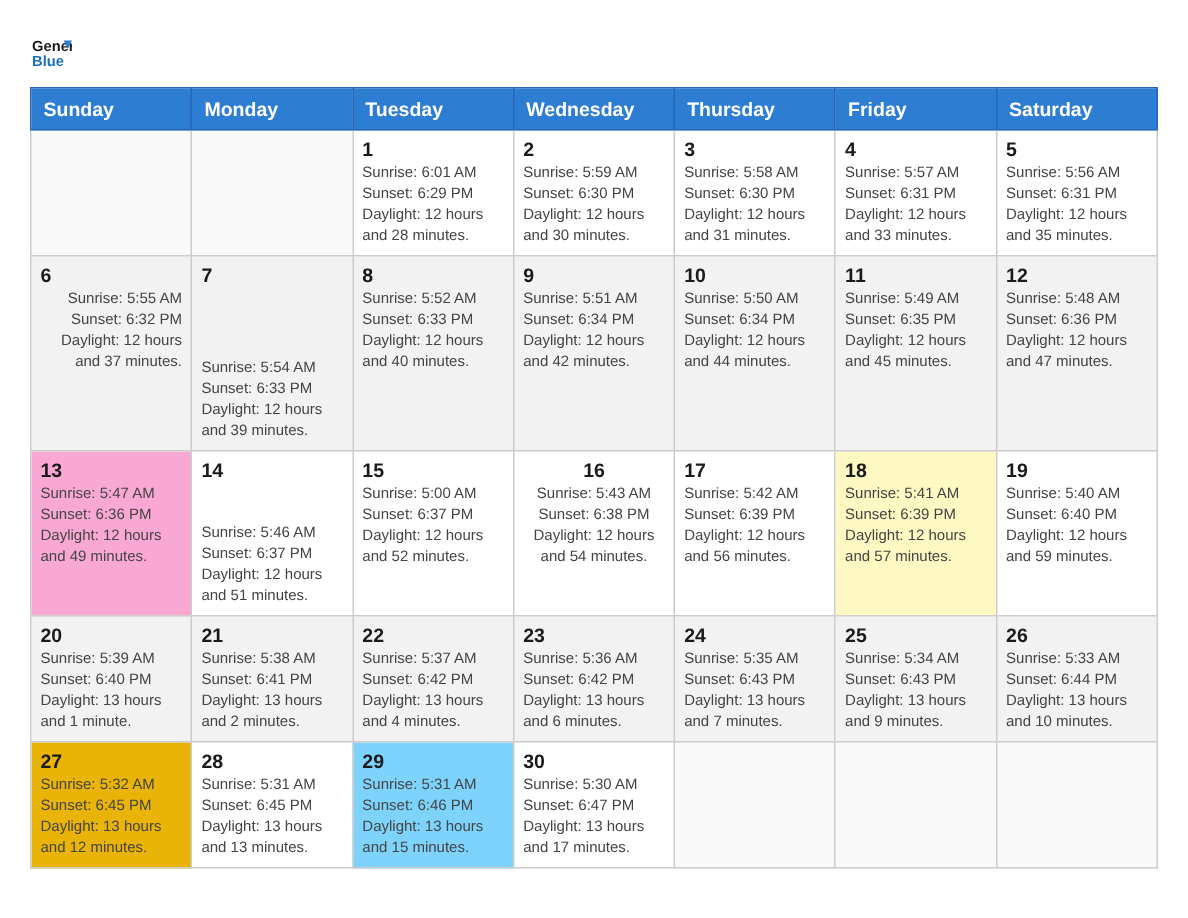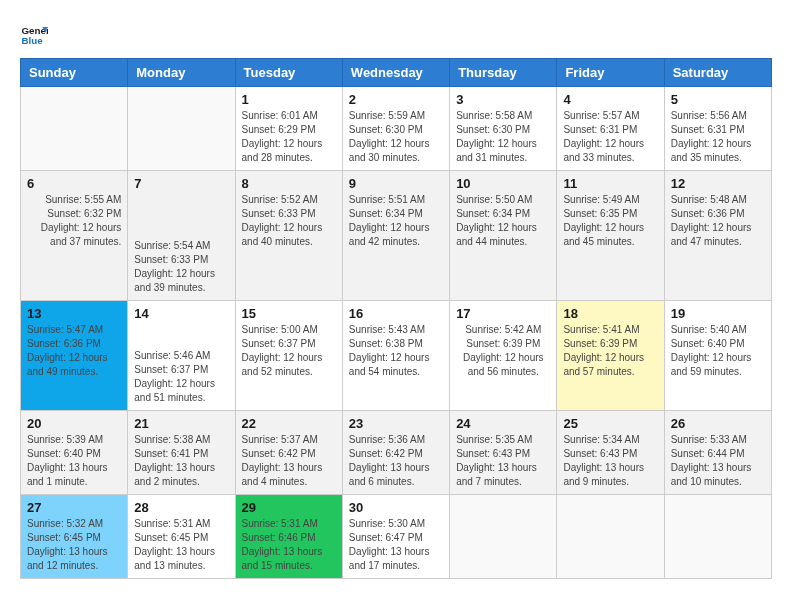--- a/index.html
+++ b/index.html
@@ -189,47 +189,47 @@
 Daylight: 12 hours and 45 minutes.</div>
         </td>
         <td style="background: rgb(242, 242, 242);">
           <span class="day-num">12</span>
           <div class="day-info" style="white-space: pre-wrap;">Sunrise: 5:48 AM
 Sunset: 6:36 PM
 Daylight: 12 hours and 47 minutes.</div>
         </td>
       </tr>
       <tr>
-        <td style="background: #0ea5e9;">
+        <td style="background: #f9a8d4;">
           <span class="day-num">13</span>
           <div class="day-info" style="white-space: pre-wrap;">Sunrise: 5:47 AM
 Sunset: 6:36 PM
 Daylight: 12 hours and 49 minutes.</div>
         </td>
         <td style="background: rgb(255, 255, 255);">
           <span class="day-num">14</span>
           <div class="day-info" style="white-space: pre-wrap; margin-top: 28px;">Sunrise: 5:46 AM
 Sunset: 6:37 PM
 Daylight: 12 hours and 51 minutes.</div>
         </td>
         <td style="background: rgb(255, 255, 255);">
           <span class="day-num">15</span>
           <div class="day-info" style="white-space: pre-wrap;">Sunrise: 5:00 AM
 Sunset: 6:37 PM
 Daylight: 12 hours and 52 minutes.</div>
         </td>
-        <td style="background: rgb(255, 255, 255);">
+        <td style="background: rgb(255, 255, 255); text-align: center;">
           <span class="day-num">16</span>
           <div class="day-info" style="white-space: pre-wrap;">Sunrise: 5:43 AM
 Sunset: 6:38 PM
 Daylight: 12 hours and 54 minutes.</div>
         </td>
         <td style="background: rgb(255, 255, 255);">
           <span class="day-num">17</span>
-          <div class="day-info" style="white-space: pre-wrap; text-align: center;">Sunrise: 5:42 AM
+          <div class="day-info" style="white-space: pre-wrap;">Sunrise: 5:42 AM
 Sunset: 6:39 PM
 Daylight: 12 hours and 56 minutes.</div>
         </td>
         <td style="background: #fef9c3;">
           <span class="day-num">18</span>
           <div class="day-info" style="white-space: pre-wrap;">Sunrise: 5:41 AM
 Sunset: 6:39 PM
 Daylight: 12 hours and 57 minutes.</div>
         </td>
         <td style="background: rgb(255, 255, 255);">
@@ -277,33 +277,33 @@
 Daylight: 13 hours and 9 minutes.</div>
         </td>
         <td style="background: rgb(242, 242, 242);">
           <span class="day-num">26</span>
           <div class="day-info" style="white-space: pre-wrap;">Sunrise: 5:33 AM
 Sunset: 6:44 PM
 Daylight: 13 hours and 10 minutes.</div>
         </td>
       </tr>
       <tr>
-        <td style="background: #7dd3fc;">
+        <td style="background: #eab308;">
           <span class="day-num">27</span>
           <div class="day-info" style="white-space: pre-wrap;">Sunrise: 5:32 AM
 Sunset: 6:45 PM
 Daylight: 13 hours and 12 minutes.</div>
         </td>
         <td style="background: rgb(255, 255, 255);">
           <span class="day-num">28</span>
           <div class="day-info" style="white-space: pre-wrap;">Sunrise: 5:31 AM
 Sunset: 6:45 PM
 Daylight: 13 hours and 13 minutes.</div>
         </td>
-        <td style="background: #22c55e;">
+        <td style="background: #7dd3fc;">
           <span class="day-num">29</span>
           <div class="day-info" style="white-space: pre-wrap;">Sunrise: 5:31 AM
 Sunset: 6:46 PM
 Daylight: 13 hours and 15 minutes.</div>
         </td>
         <td style="background: rgb(255, 255, 255);">
           <span class="day-num">30</span>
           <div class="day-info" style="white-space: pre-wrap;">Sunrise: 5:30 AM
 Sunset: 6:47 PM
 Daylight: 13 hours and 17 minutes.</div>

